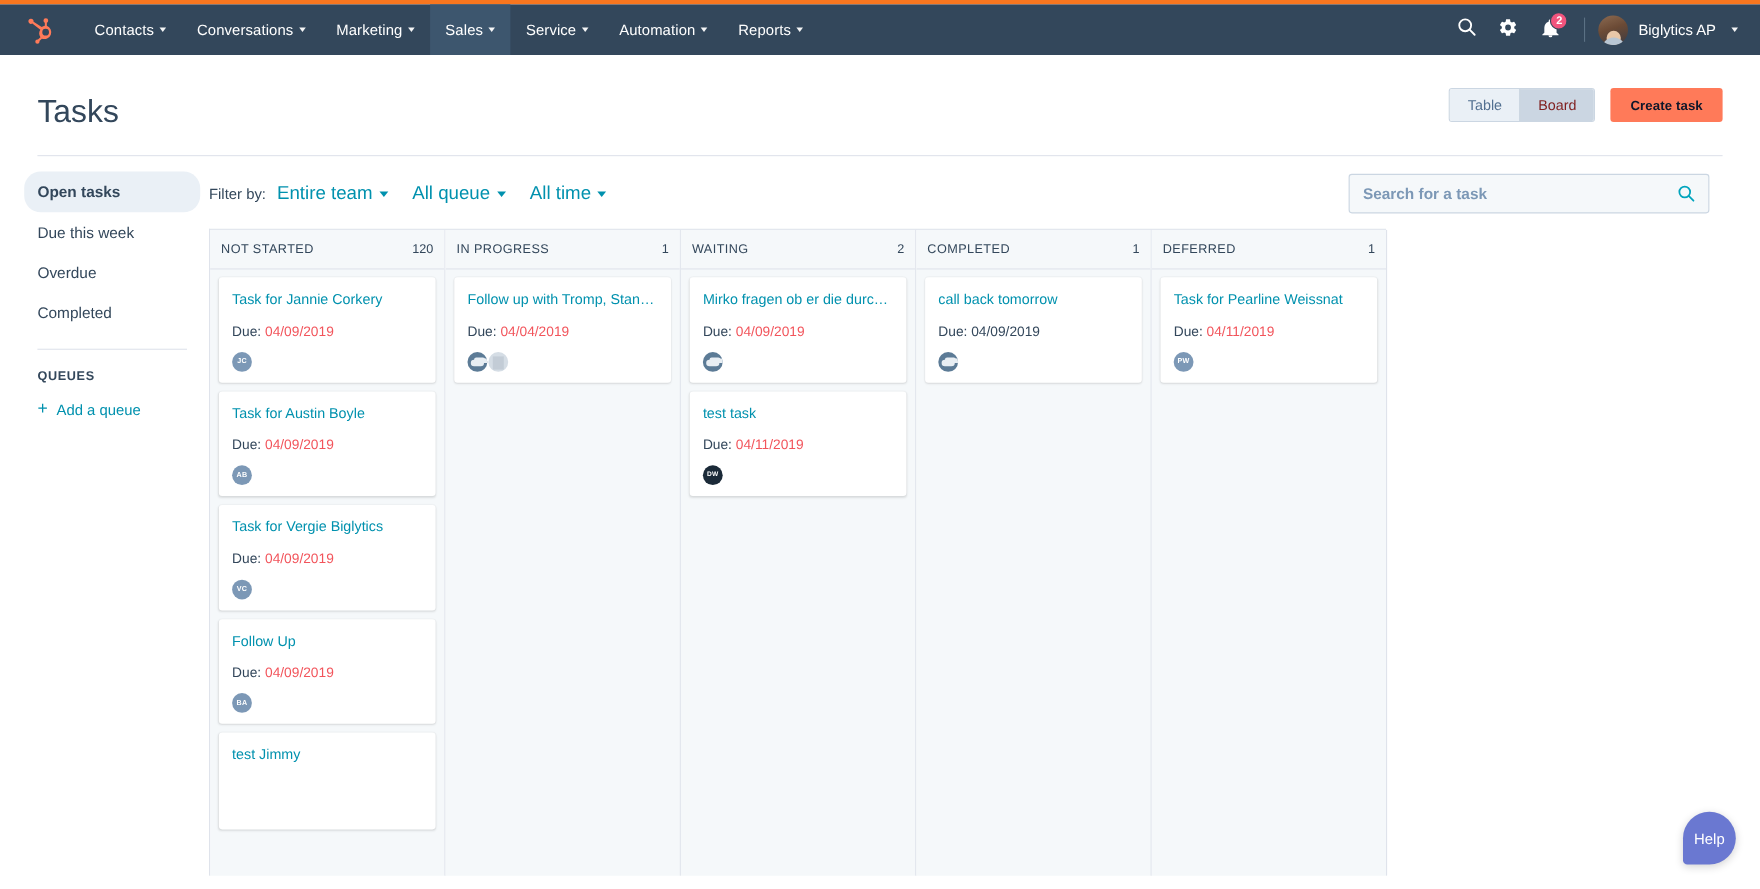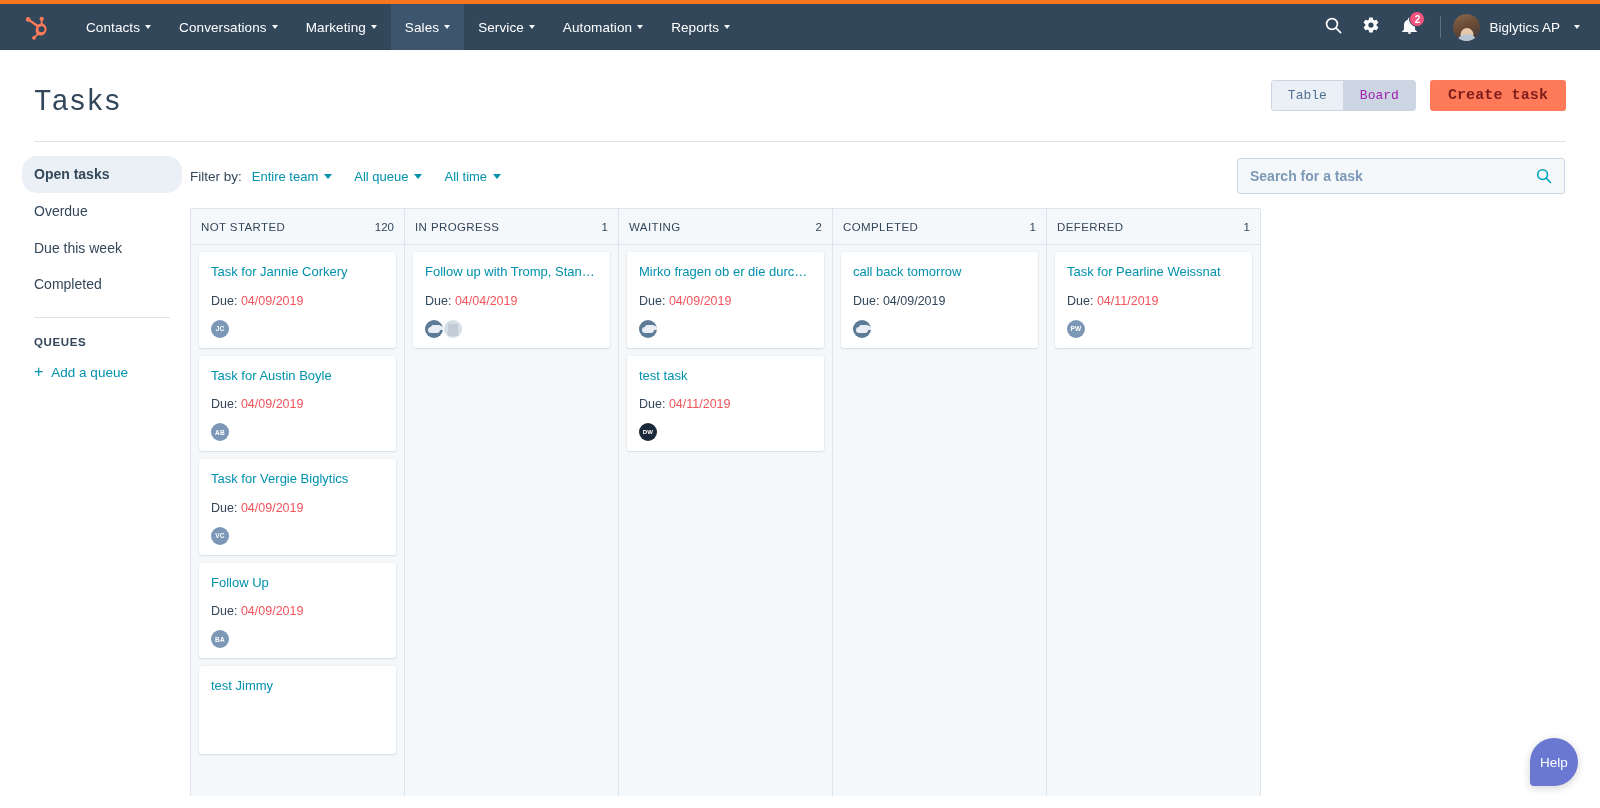--- a/index.html
+++ b/index.html
@@ -140,21 +140,20 @@
     font-size: 13.5px;
     white-space: nowrap;
   }
 
   
   .page-header {
     padding: 30px 34px 0 34px;
     display: flex;
     align-items: flex-start;
     justify-content: space-between;
-    font-family: Liberation Mono, monospace;
   }
   .page-title {
     font-size: 29px;
     color: #33475b;
     font-weight: normal;
     line-height: 1;
     padding-top: 8px;
   }
   .header-actions {
     display: flex;
@@ -174,31 +173,31 @@
     align-items: center;
     font-size: 13px;
     color: #516f90;
     background: #eaf0f6;
     cursor: pointer;
     border: none;
     font-family: inherit;
   }
   .toggle-btn.active {
     background: #cbd6e2;
-    color: #a21caf;
+    color: #7f1d1d;
   }
   .toggle-btn + .toggle-btn { border-left: 1px solid #cbd6e2; }
   .create-btn {
     background: #ff7a59;
-    color: #7f1d1d;
+    color: #0f172a;
     border: none;
     border-radius: 3px;
     height: 31px;
     padding: 0 18px;
-    font-size: 15px;
+    font-size: 12px;
     font-weight: bold;
     cursor: pointer;
     font-family: inherit;
     letter-spacing: 0.1px;
   }
   .header-rule {
     margin: 24px 34px 0 34px;
     height: 1px;
     background: #dfe3eb;
   }
@@ -253,36 +252,36 @@
   .plus-icon {
     font-size: 16px;
     line-height: 1;
     color: #0091ae;
   }
 
   
   .main-area {
     flex: 1;
     min-width: 0;
-    padding-right: 1px;
+    padding-right: 12px;
   }
   .filter-row {
     display: flex;
     align-items: center;
     padding: 0 34px 0 0;
     height: 40px;
     position: relative;
   }
   .filter-label {
     font-size: 13.5px;
     color: #33475b;
     margin-right: 10px;
   }
   .filter-item {
-    font-size: 13px;
+    font-size: 17px;
     color: #0091ae;
     cursor: pointer;
     margin-right: 22px;
     display: flex;
     align-items: center;
     gap: 6px;
   }
   .filter-caret {
     width: 0; height: 0;
     border-left: 4px solid transparent;
@@ -543,22 +542,22 @@
     </div>
     <button class="create-btn">Create task</button>
   </div>
 </div>
 <div class="header-rule"></div>
 
 <div class="body-wrap">
 
   <div class="sidebar">
     <div class="side-item active">Open tasks</div>
+    <div class="side-item">Due this week</div>
     <div class="side-item">Overdue</div>
-    <div class="side-item">Due this week</div>
     <div class="side-item">Completed</div>
     <div class="side-sep"></div>
     <div class="side-heading">QUEUES</div>
     <div class="add-queue">
       <span class="plus-icon">+</span>
       <span>Add a queue</span>
     </div>
   </div>
 
   <div class="main-area">

